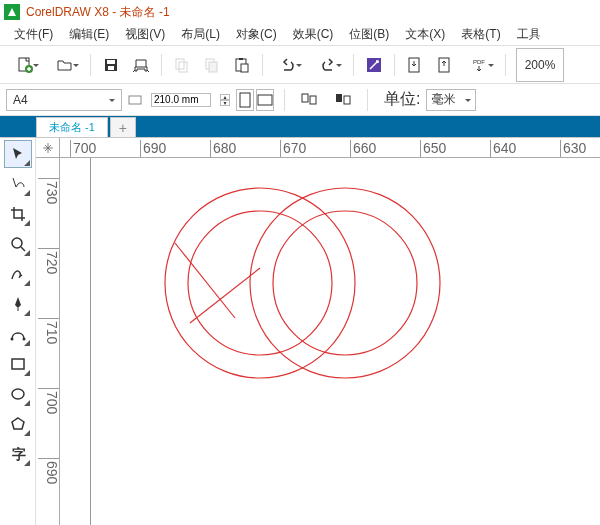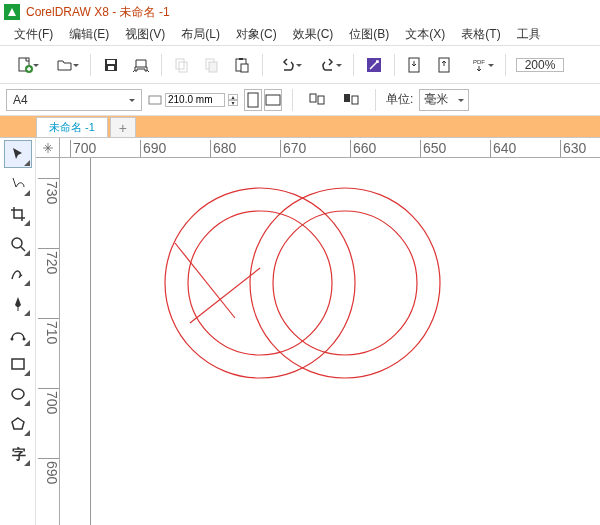--- a/index.html
+++ b/index.html
@@ -9,36 +9,36 @@
  .logo svg{width:12px;height:12px}
  .title{font-size:12px;color:#c2410c}
  .menubar{height:22px;background:#fff;display:flex;align-items:center;padding:0 6px;border-bottom:1px solid #e0e0e0}
  .menu-item{padding:2px 8px;font-size:12px;color:#333;cursor:default}
  .toolbar1{height:38px;background:#fff;display:flex;align-items:center;padding:0 6px;gap:2px;border-bottom:1px solid #e0e0e0}
  .tbtn{width:28px;height:28px;display:flex;align-items:center;justify-content:center;border:1px solid transparent;border-radius:2px}
  .tbtn svg{width:18px;height:18px}
  .tbtn.dd{width:38px;position:relative}
  .tbtn.dd::after{content:"";position:absolute;right:4px;top:12px;border:3px solid transparent;border-top-color:#555}
  .sep{width:1px;height:22px;background:#ddd;margin:0 4px}
- .zoom{width:48px;height:14px;border:1px solid #bbb;display:flex;align-items:center;justify-content:center;font-size:12px;margin-left:4px}
+ .zoom{width:48px;height:34px;border:1px solid #bbb;display:flex;align-items:center;justify-content:center;font-size:12px;margin-left:4px}
  .toolbar2{height:32px;background:#fff;display:flex;align-items:center;padding:0 6px;gap:6px;border-bottom:1px solid #e0e0e0}
- .page-sel{width:136px;height:22px;border:1px solid #bbb;display:flex;align-items:center;padding:0 6px;position:relative;font-size:12px}
+ .page-sel{width:116px;height:22px;border:1px solid #bbb;display:flex;align-items:center;padding:0 6px;position:relative;font-size:12px}
  .page-sel::after{content:"";position:absolute;right:6px;top:9px;border:3px solid transparent;border-top-color:#555}
  .dim-row{display:flex;flex-direction:column;gap:2px}
- .dim{display:flex;align-items:center;gap:3px}
+ .dim{display:flex;align-items:center;gap:9px}
  .dim-ico{width:14px;height:12px;display:flex;align-items:center;justify-content:center}
  .dim input{width:60px;height:14px;border:1px solid #bbb;font-size:10px;padding:0 2px}
  .spin{display:flex;flex-direction:column}
  .spin div{width:10px;height:6px;border:1px solid #bbb;font-size:6px;line-height:4px;text-align:center}
  .orient{display:flex;gap:2px}
  .orient .o{width:18px;height:22px;border:1px solid #bbb;display:flex;align-items:center;justify-content:center}
- .unit-lbl{font-size:12px;}
+ .unit-lbl{font-size:16px;margin-left:6px}
  .unit-sel{width:50px;height:22px;border:1px solid #bbb;display:flex;align-items:center;padding:0 4px;position:relative;font-size:12px}
  .unit-sel::after{content:"";position:absolute;right:4px;top:9px;border:3px solid transparent;border-top-color:#555}
- .tabbar{height:22px;background:#fdba74;display:flex;align-items:flex-end;padding-left:36px;border-bottom:1px solid #c8c8c8}
+ .tabbar{height:22px;background:#0369a1;display:flex;align-items:flex-end;padding-left:36px;border-bottom:1px solid #c8c8c8}
  .tab{height:20px;padding:0 12px;background:#fff;border:1px solid #c8c8c8;border-bottom:none;display:flex;align-items:center;font-size:11px;color:#09c}
  .tab.add{background:#f4f4f4;padding:0 8px;color:#888;font-size:14px;margin-left:2px}
  .workarea{position:relative;height:387px;display:flex}
  .toolbox{width:36px;background:#fff;border-right:1px solid #e0e0e0;display:flex;flex-direction:column;align-items:center;padding-top:2px;gap:2px}
  .tool{width:28px;height:28px;display:flex;align-items:center;justify-content:center;border:1px solid transparent;position:relative}
  .tool.sel{background:#e8f0ff;border-color:#8ab}
  .tool svg{width:18px;height:18px}
  .tool .dd{position:absolute;right:1px;bottom:1px;width:0;height:0;border:3px solid transparent;border-bottom-color:#555;border-right-color:#555}
  .canvas-wrap{flex:1;position:relative;background:#f0f0f0}
  .ruler-h{position:absolute;left:24px;top:0;right:0;height:20px;background:#fff;border-bottom:1px solid #aaa;overflow:hidden}

